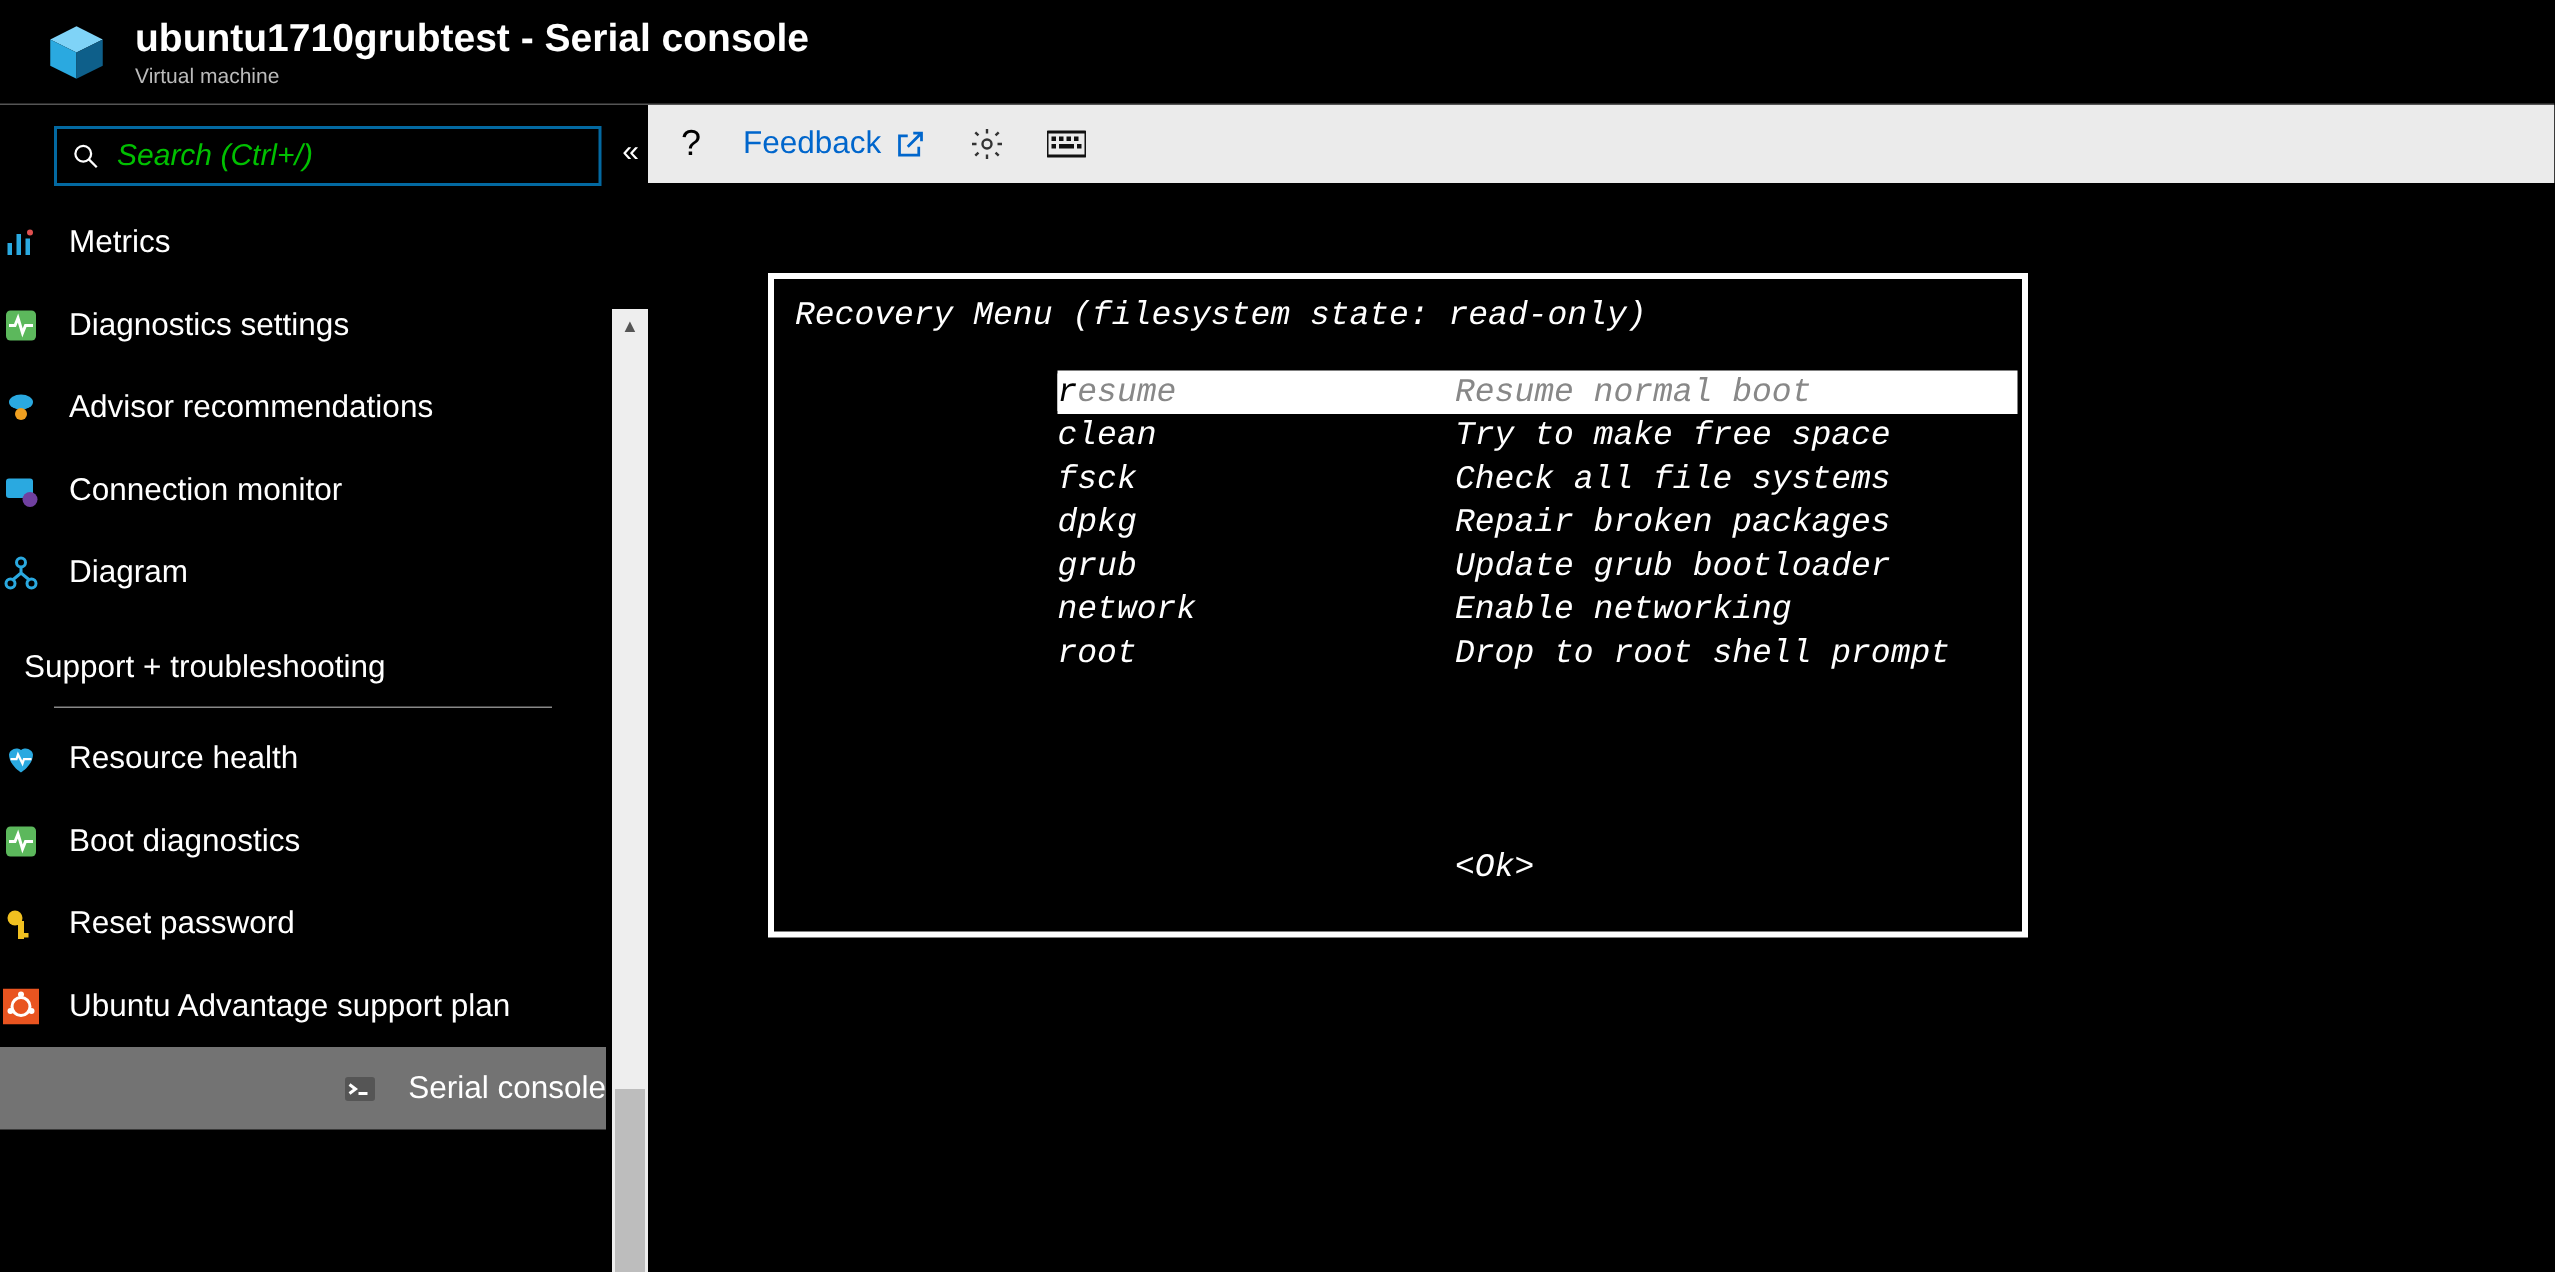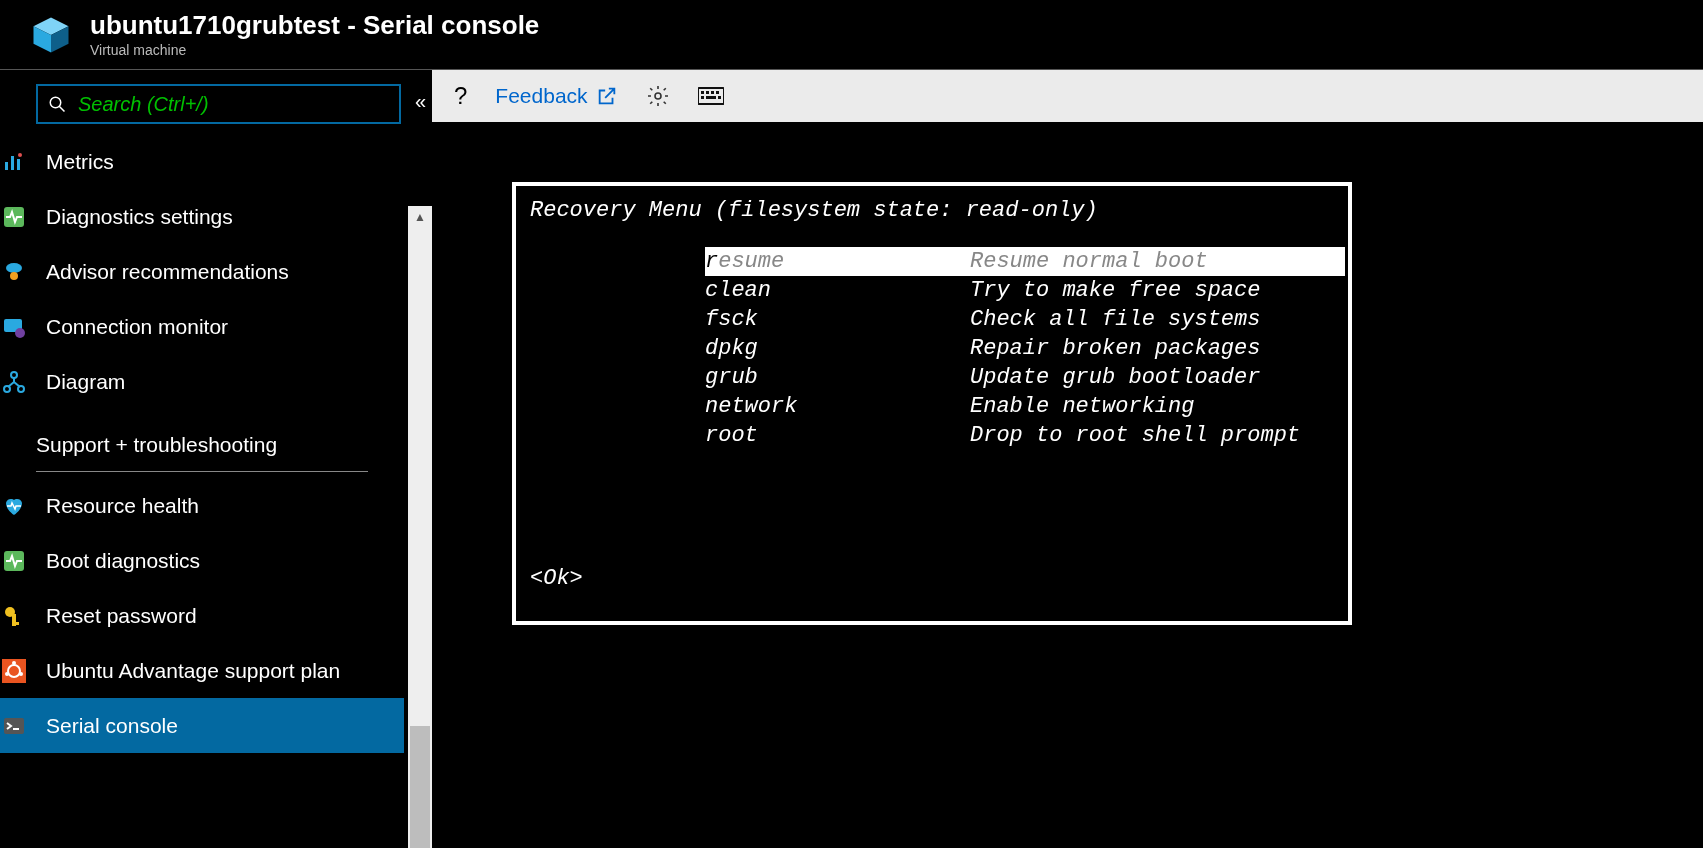--- a/index.html
+++ b/index.html
@@ -100,23 +100,23 @@
     height: 55px;
     font-size: 21px;
     cursor: pointer;
   }
   .nav-item .icon-slot {
     width: 28px; height: 28px;
     margin-right: 18px;
     flex: 0 0 28px;
     display: flex; align-items: center; justify-content: center;
   }
-  .nav-item.selected { background: #0369a1; }
+  .nav-item.selected { background: #737373; justify-content: flex-end; }
   .section-header {
-    padding: 24px 36px 8px 36px;
+    padding: 24px 36px 8px 16px;
     font-size: 21px;
     font-weight: 400;
   }
   .section-underline {
     height: 1px;
     background: #888;
     margin: 6px 36px 6px 36px;
   }
 
   
@@ -192,21 +192,21 @@
   }
   .menu-row .k { width: 265px; }
   .menu-row.sel {
     background: #fff;
     color: #888;
   }
   .menu-row.sel .first-letter {
     color: #000;
     background: #fff;
   }
-  .ok-row { margin-top: 114px; }
+  .ok-row { margin-top: 114px; margin-left: 440px; }
 </style>
 </head>
 <body>
 
 <div class="header">
   <svg class="cube-icon" viewBox="0 0 48 48">
     <polygon points="24,4 44,14 24,24 4,14" fill="#7fd3f7"></polygon>
     <polygon points="4,14 24,24 24,44 4,34" fill="#2aa9e0"></polygon>
     <polygon points="44,14 24,24 24,44 44,34" fill="#0e5f8a"></polygon>
   </svg>

